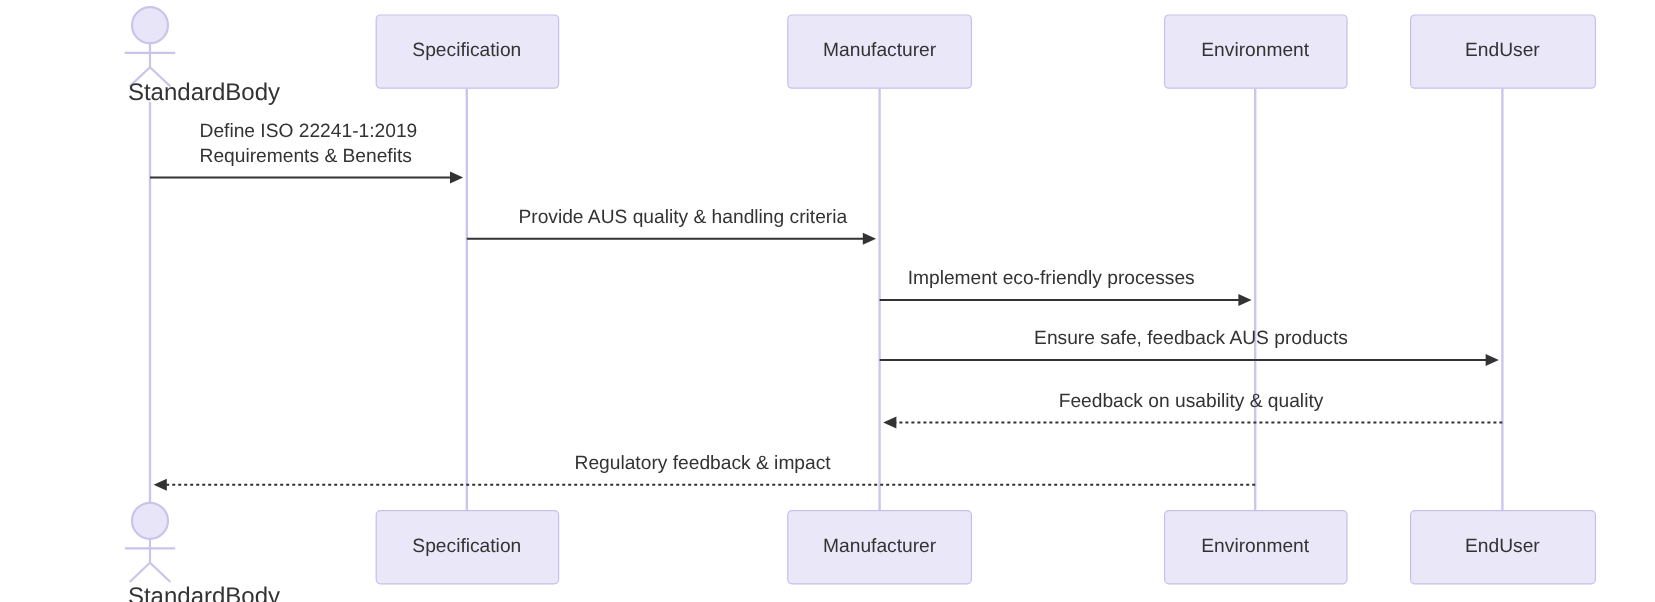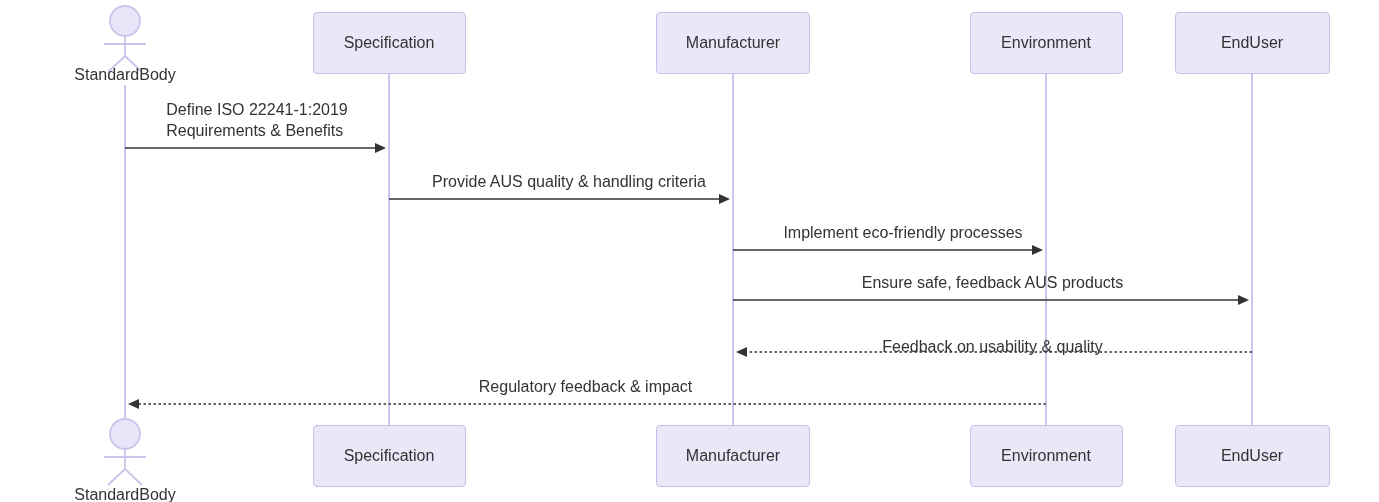--- a/index.html
+++ b/index.html
@@ -25,23 +25,24 @@
     justify-content: center;
     background: var(--box-fill, #EAE8F8);
     border: 1px solid var(--box-border, #C6BFE9);
     border-radius: 4px;
     font-size: 16px;
     text-align: center;
   }
   .actor-label {
     position: absolute;
     transform: translateX(-50%);
-    font-size: 16px;
+    font-size: 20px;
     white-space: nowrap;
     text-align: right;
+    margin-left: 45px;
   }
   .msg {
     position: absolute;
     transform: translateX(-50%);
     font-size: 16px;
     line-height: 21px;
     white-space: pre-line;
     text-align: left;
   }
 </style>
@@ -104,17 +105,17 @@
   <div class="pbox bottom" style="left: 656px; width: 154px; top: 425px; height: 62px;">Manufacturer</div>
   <div class="pbox bottom" style="left: 969.5px; width: 153px; top: 425px; height: 62px;">Environment</div>
   <div class="pbox bottom" style="left: 1174.5px; width: 155px; top: 425px; height: 62px;">EndUser</div>
 
   <div class="actor-label top" style="left: 125px; top: 66px;">StandardBody</div>
   <div class="actor-label bottom" style="left: 125px; top: 486px;">StandardBody</div>
 
   <div class="msg" style="left: 257px; top: 99px;">Define ISO 22241-1:2019
 Requirements &amp; Benefits</div>
   <div class="msg" style="left: 569px; top: 171px;">Provide AUS quality &amp; handling criteria</div>
-  <div class="msg" style="left: 903px; top: 222px;">Implement eco-friendly processes</div>
+  <div class="msg" style="left: 876px; top: 222px;">Implement eco-friendly processes</div>
   <div class="msg" style="left: 992.5px; top: 272px;">Ensure safe, feedback AUS products</div>
-  <div class="msg" style="left: 992.5px; top: 324px; margin-top: 12px;">Feedback on usability &amp; quality</div>
+  <div class="msg" style="left: 992.5px; top: 324px;">Feedback on usability &amp; quality</div>
   <div class="msg" style="left: 585.5px; top: 376px;">Regulatory feedback &amp; impact</div>
 </div>
 
 </body></html>

